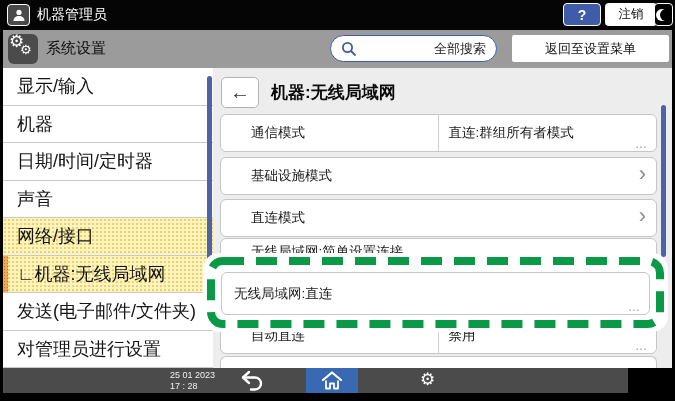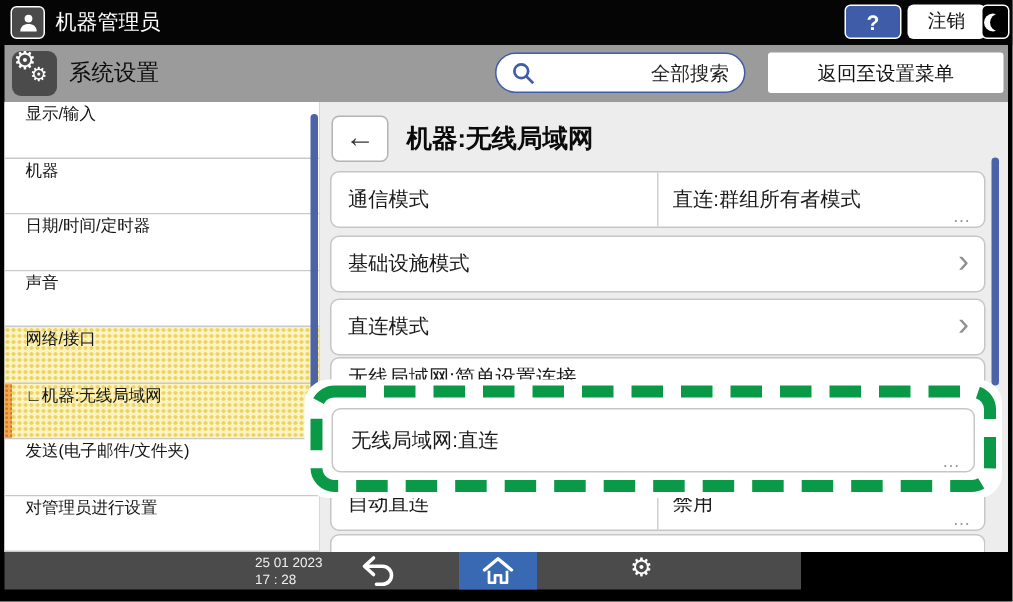--- a/index.html
+++ b/index.html
@@ -36,22 +36,22 @@
   .search-pill { position:absolute; left:327px; top:5px; width:167px; height:27px;
     background:#fff; border:1.5px solid #3f5ca8; border-radius:14px;
     display:flex; align-items:center; padding:0 10px; }
   .search-pill span.txt { flex:1; text-align:right; font-size:13px; color:#222; }
   .return-btn { position:absolute; left:509px; top:5px; width:157px; height:27px;
     background:#fff; border-radius:2px; font-size:13px; color:#111;
     display:flex; align-items:center; justify-content:center; }
   
   .content { position:absolute; left:3px; top:68px; width:669px; height:300px; display:flex; }
   .sidebar { position:relative; width:210px; background:#fff; display:flex; flex-direction:column; }
-  .side-item { flex:1; position:relative; display:flex; align-items:flex-start;
-    padding-left:14px; font-size:11px; color:#141414; border-bottom:1px solid #c9c9c9;
+  .side-item { flex:1; position:relative; display:flex; align-items:center;
+    padding-left:14px; font-size:18px; color:#141414; border-bottom:1px solid #c9c9c9;
     background:#fff; }
   .side-item.active { background-color:#fbf3c4;
     background-image:radial-gradient(circle,#eed35d 38%,rgba(0,0,0,0) 42%);
     background-size:4px 4px; }
   .side-item.selected { }
   .side-item.selected .sel-bar { position:absolute; left:0; top:0; bottom:0; width:5px;
     background-color:#f0a94e;
     background-image:radial-gradient(circle,#d96e1f 38%,rgba(0,0,0,0) 42%);
     background-size:3px 3px; }
   .side-scrollbar { position:absolute; right:1px; top:8px; width:5px; height:230px;
@@ -59,21 +59,21 @@
   
   .main { position:relative; flex:1; background:#ededed; }
   .back-btn { position:absolute; left:8px; top:9px; width:38px; height:31px;
     background:#fff; border:1px solid #b3b3b3; border-radius:5px;
     display:flex; align-items:center; justify-content:center;
     font-size:20px; color:#333; }
   .page-title { position:absolute; left:58px; top:13px; font-size:17px; font-weight:600; color:#0b0b0b; }
   .card { position:absolute; left:7px; width:437px; height:38px;
     background:#fff; border:1px solid #c6c6c6; border-radius:6px;
     display:flex; align-items:center; font-size:13.5px; color:#1a1a1a; }
-  .card .lab { flex:0 0 50%; padding-left:11px; align-self:stretch;
+  .card .lab { flex:0 0 50%; padding-left:30px; align-self:stretch;
     display:flex; align-items:center; border-right:1px solid #cfcfcf; }
   .card .lab.nodiv { border-right:none; flex:1; }
   .card .val { flex:1; padding-left:10px; }
   .more { position:absolute; right:8px; bottom:0px; font-size:12px; color:#999; letter-spacing:1px; }
   .chev { position:absolute; right:10px; top:50%; transform:translateY(-58%);
     font-size:22px; color:#8f8f8f; line-height:1; }
   .r1 { top:46px; } .r2 { top:89px; } .r3 { top:131px; }
   .r4 { top:170px; align-items:flex-start; }
   .r4 .lab { padding-top:4px; align-items:flex-start; }
   .r5 { top:250px; height:36px; }
@@ -81,21 +81,21 @@
   .main-scrollbar { position:absolute; left:448px; top:37px; width:5px; height:152px;
     background:#4d63a8; border-radius:3px; z-index:2; }
   
   .halo { position:absolute; left:-10px; top:185px; width:465px; height:79px;
     background:#fff; border-radius:16px; z-index:5;text-align:right; }
   .halo svg.dash { position:absolute; left:0; top:0; }
   .hl-row { position:absolute; left:18px; top:19px; width:429px; height:43px;
     background:#fff; border:1px solid #c6c6c6; border-radius:6px;
     display:flex; align-items:center; padding-left:12px; font-size:13.5px; color:#1a1a1a; }
   
-  .navbar { position:absolute; left:3px; top:368px; width:531px; height:25px; background:#4b4b4b; }
+  .navbar { position:absolute; left:3px; top:368px; width:625px; height:25px; background:#4b4b4b; }
   .nav-date { position:absolute; left:167px; top:2px; font-size:9px; line-height:10.5px; color:#f0f0f0; }
   .undo-icon { position:absolute; left:237px; top:2px; }
   .home-btn { position:absolute; left:303px; top:0; width:52px; height:25px; background:#3a69b4;
     display:flex; align-items:center; justify-content:center; }
   .gear-icon { position:absolute; left:417px; top:1px; font-size:17px; color:#fff; }
 </style>
 </head>
 <body>
 
 <div class="titlebar">

